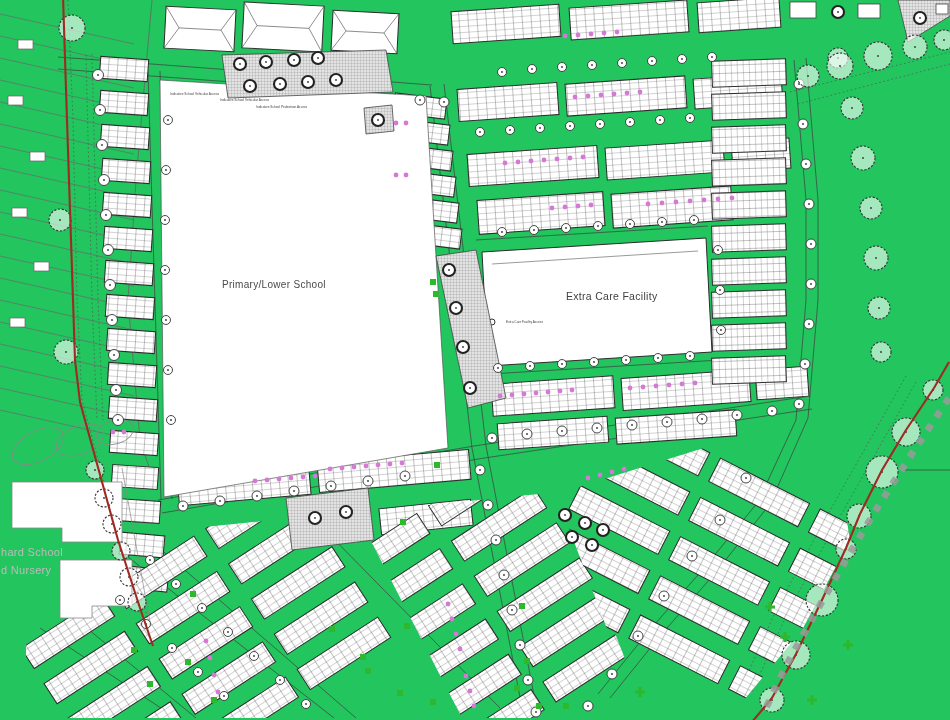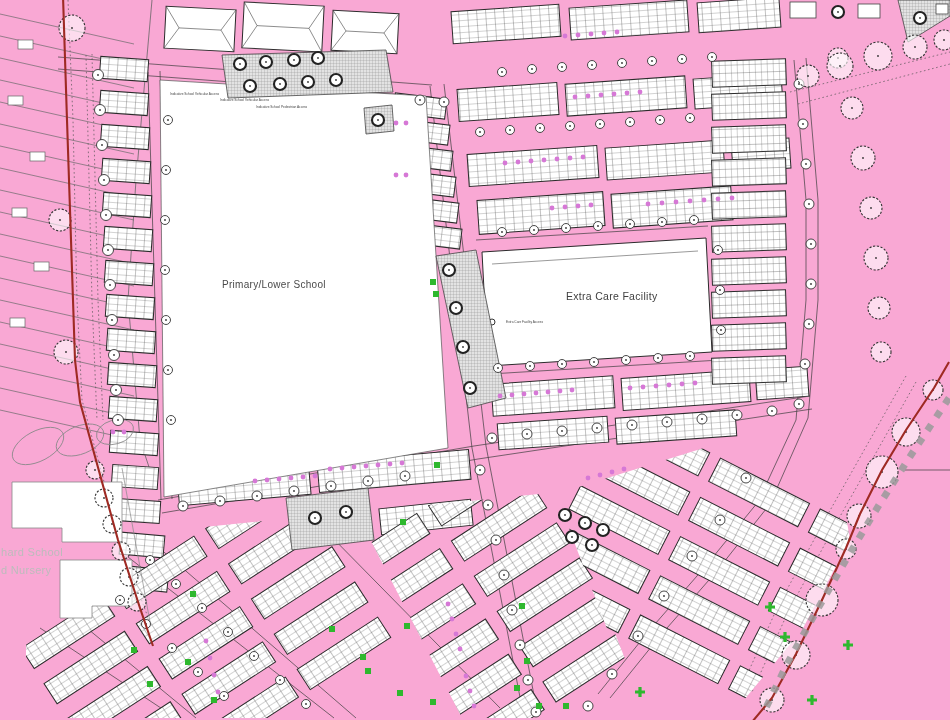--- a/index.html
+++ b/index.html
@@ -1,16 +1,16 @@
 <!DOCTYPE html>
 <html><head>
 <meta charset="utf-8">
 <style>
   html,body{margin:0;padding:0;background:#fff;}
-  .canvas{position:relative;width:950px;height:720px;background:#f9a8d4;overflow:hidden;
+  .canvas{position:relative;width:950px;height:720px;background:#22c55e;overflow:hidden;
           font-family:"Liberation Sans", sans-serif;}
   svg{display:block;}
   text{font-family:"Liberation Sans", sans-serif;}
   .lbl-main{font-size:10px;fill:#4a4a4a;letter-spacing:.3px;}
   .lbl-main2{font-size:10.5px;fill:#3f3f3f;letter-spacing:.3px;}
   .lbl-offsite{font-size:11px;fill:#bcbcbc;letter-spacing:.3px;}
   .lbl-tiny{font-size:3.2px;fill:#444;}
 </style>
 </head>
 <body>

